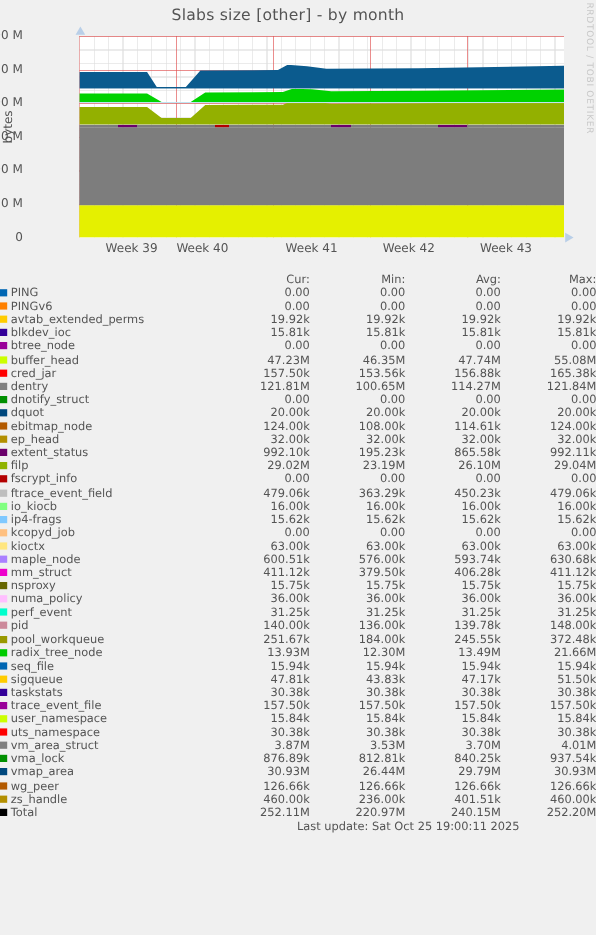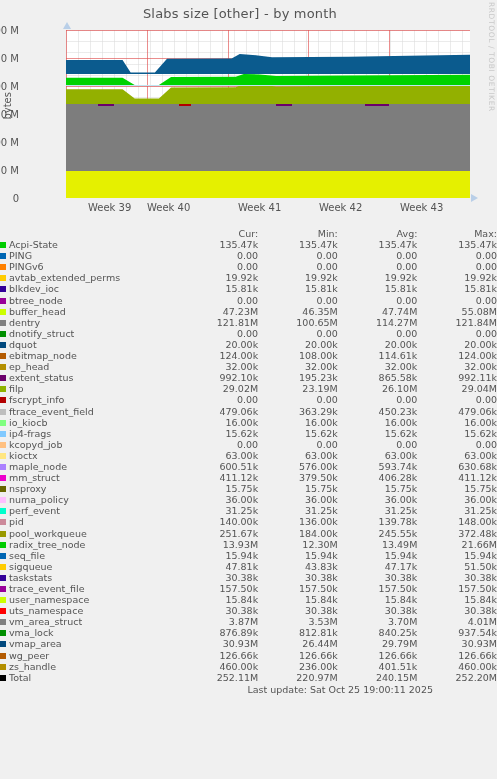--- a/index.html
+++ b/index.html
@@ -169,27 +169,20 @@
       <tr>
         <td class="c-name"></td>
         <td class="c-val hdr">Cur:</td>
         <td class="c-val hdr">Min:</td>
         <td class="c-val hdr">Avg:</td>
         <td class="c-val hdr">Max:</td>
       </tr>
     </thead>
     <tbody id="legend-body">
         <tr>
-          <td class="c-name"><span class="sw" style="background: rgb(0, 204, 0);"></span><span>Acpi-State</span></td>
-          <td class="c-val">135.47k</td>
-          <td class="c-val">135.47k</td>
-          <td class="c-val">135.47k</td>
-          <td class="c-val">135.47k</td>
-        </tr>
-        <tr>
           <td class="c-name"><span class="sw" style="background: rgb(0, 102, 179);"></span><span>PING</span></td>
           <td class="c-val">0.00</td>
           <td class="c-val">0.00</td>
           <td class="c-val">0.00</td>
           <td class="c-val">0.00</td>
         </tr>
         <tr>
           <td class="c-name"><span class="sw" style="background: rgb(255, 128, 0);"></span><span>PINGv6</span></td>
           <td class="c-val">0.00</td>
           <td class="c-val">0.00</td>
@@ -218,20 +211,27 @@
           <td class="c-val">0.00</td>
         </tr>
         <tr>
           <td class="c-name"><span class="sw" style="background: rgb(204, 255, 0);"></span><span>buffer_head</span></td>
           <td class="c-val">47.23M</td>
           <td class="c-val">46.35M</td>
           <td class="c-val">47.74M</td>
           <td class="c-val">55.08M</td>
         </tr>
         <tr>
+          <td class="c-name"><span class="sw" style="background: rgb(255, 0, 0);"></span><span>cred_jar</span></td>
+          <td class="c-val">157.50k</td>
+          <td class="c-val">153.56k</td>
+          <td class="c-val">156.88k</td>
+          <td class="c-val">165.38k</td>
+        </tr>
+        <tr>
           <td class="c-name"><span class="sw" style="background: rgb(128, 128, 128);"></span><span>dentry</span></td>
           <td class="c-val">121.81M</td>
           <td class="c-val">100.65M</td>
           <td class="c-val">114.27M</td>
           <td class="c-val">121.84M</td>
         </tr>
         <tr>
           <td class="c-name"><span class="sw" style="background: rgb(0, 143, 0);"></span><span>dnotify_struct</span></td>
           <td class="c-val">0.00</td>
           <td class="c-val">0.00</td>

